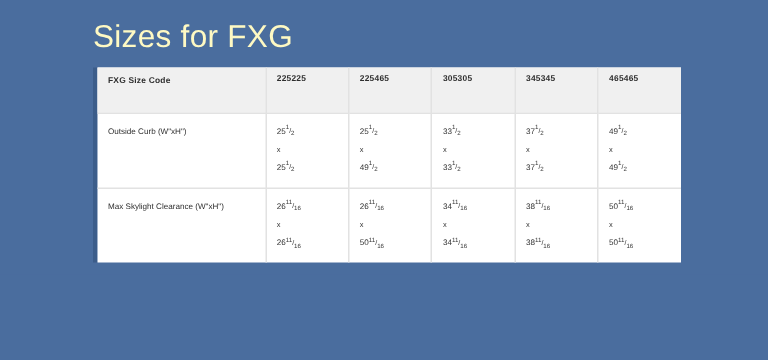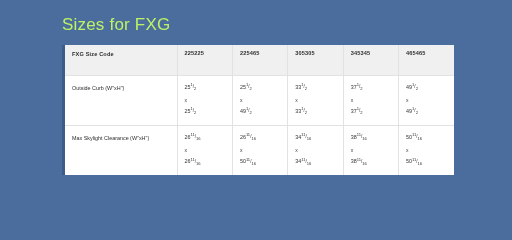--- a/index.html
+++ b/index.html
@@ -17,23 +17,23 @@
     position: relative;
     width: 512px;
     height: 183px;
     background: #4a6d9e;
     box-sizing: border-box;
   }
   .page-title {
     position: absolute;
     left: 62px;
     top: 14px;
-    font-size: 17px;
+    font-size: 21px;
     font-weight: 400;
-    color: #bef264;
+    color: #fef9c3;
     letter-spacing: 0.2px;
     line-height: 22px;
     white-space: nowrap;
   }
   .table-wrap {
     position: absolute;
     left: 62px;
     top: 45px;
     width: 389px;
     background: #ffffff;

